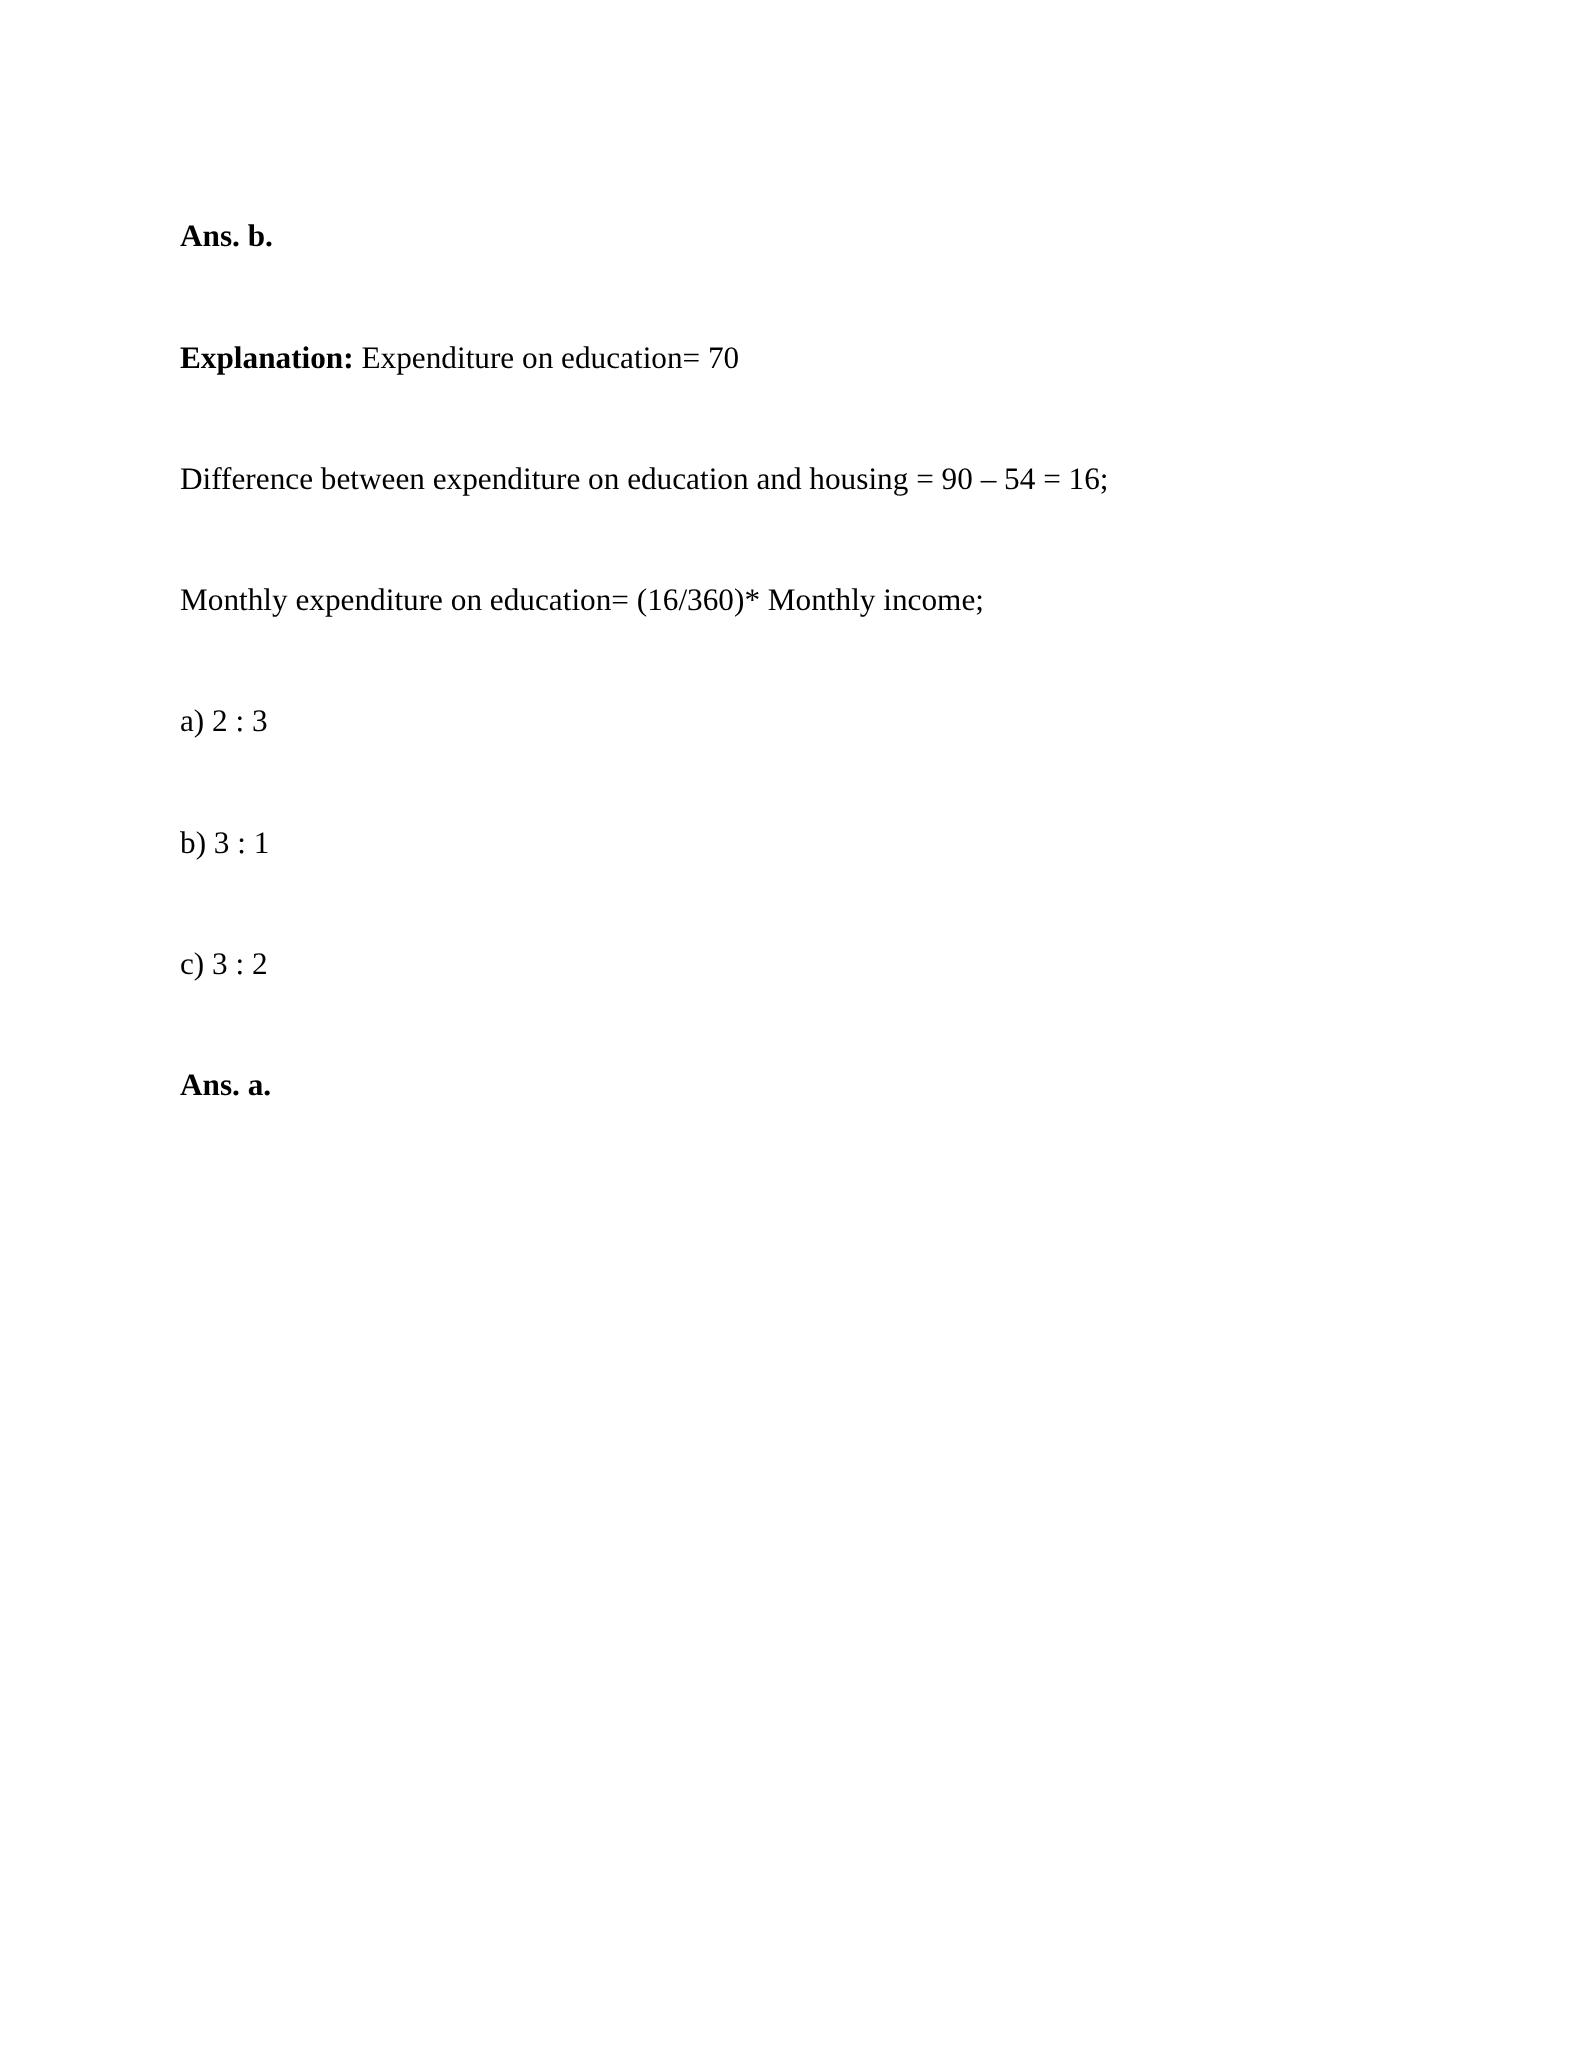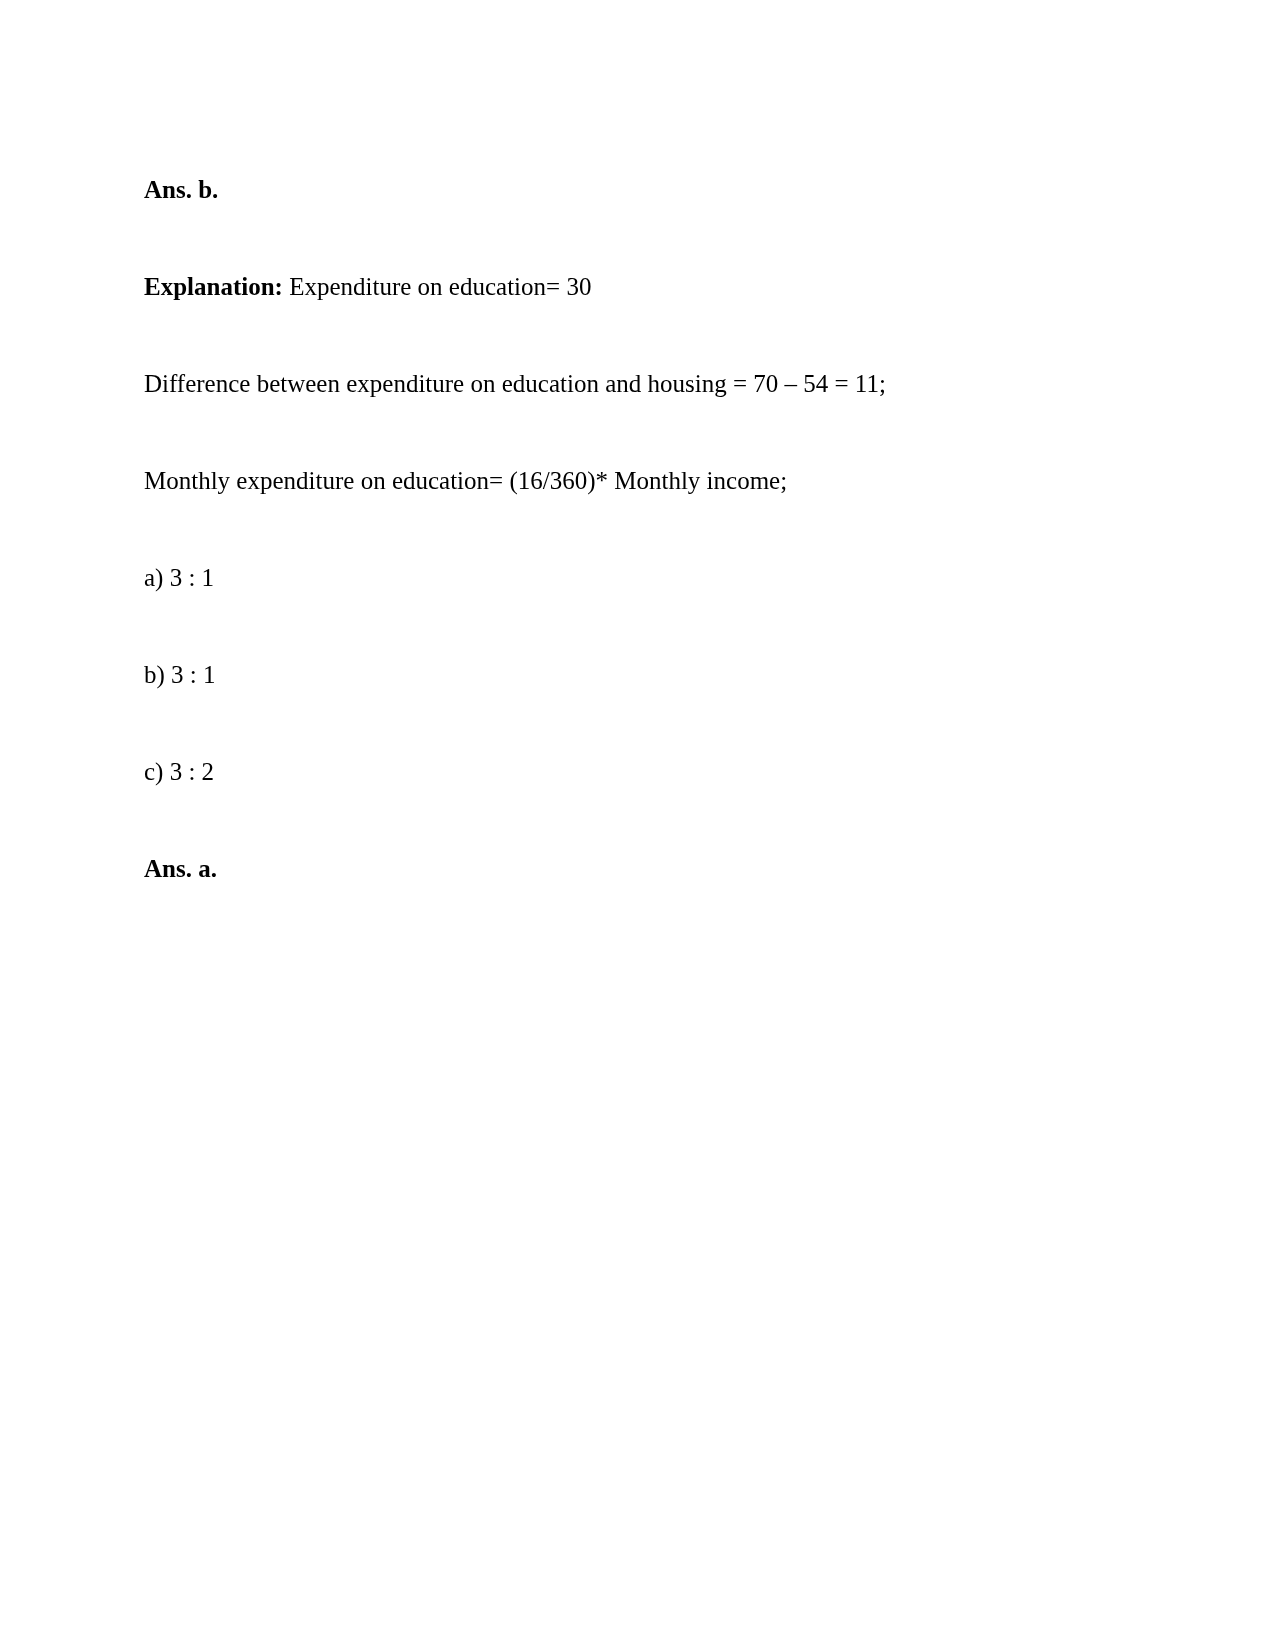--- a/index.html
+++ b/index.html
@@ -28,31 +28,31 @@
     font-weight: bold;
   }
 </style>
 </head>
 <body>
 
 <div class="page">
 
   <p class="bold">Ans. b.</p>
 
-  <p><span class="bold">Explanation:</span> <span>Expenditure on education= 30</span></p>
+  <p><span class="bold">Explanation:</span> <span>Expenditure on education= 70</span></p>
 
 
-  <p>Difference between expenditure on education and housing = 70 – 54 = 11;</p>
+  <p>Difference between expenditure on education and housing = 90 – 54 = 16;</p>
 
   <p>Monthly expenditure on education= (16/360)* Monthly income;</p>
 
 
 
 
-  <p>a) 3 : 1</p>
+  <p>a) 2 : 3</p>
 
   <p>b) 3 : 1</p>
 
   <p>c) 3 : 2</p>
 
 
   <p class="bold">Ans. a.</p>
 
 </div>
 

